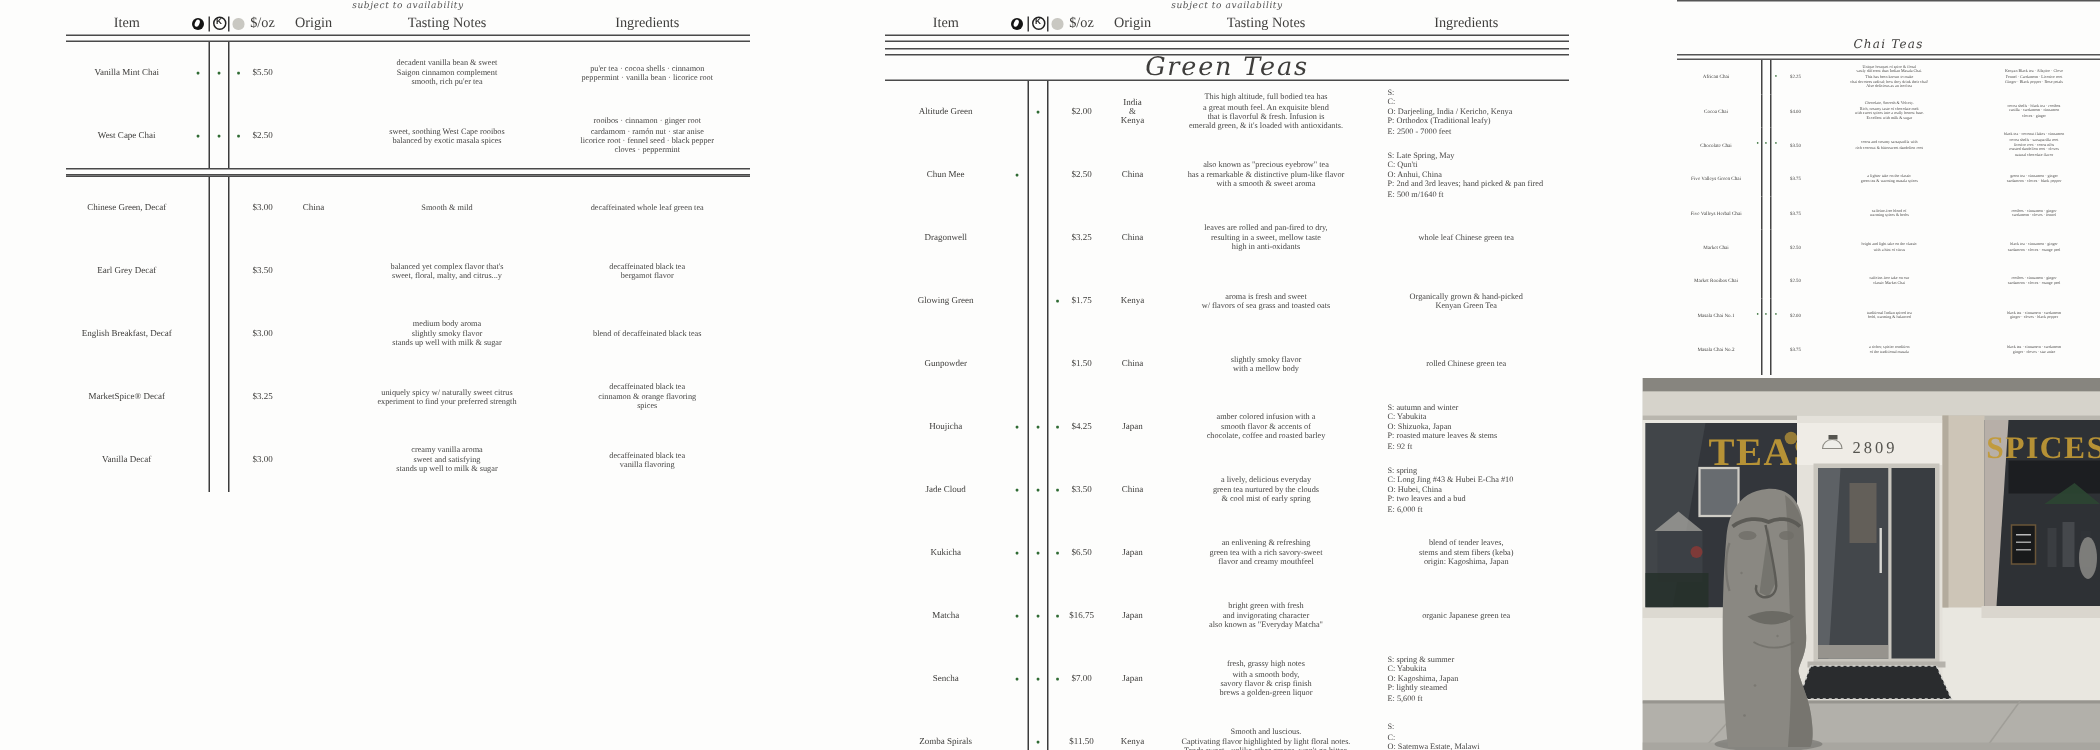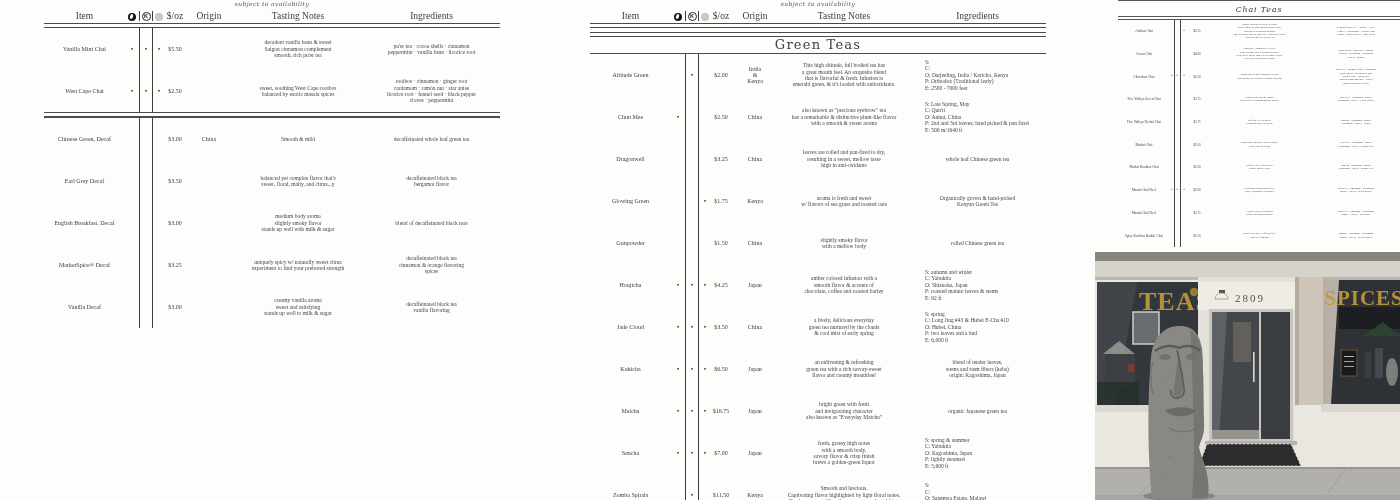--- a/index.html
+++ b/index.html
@@ -12,38 +12,38 @@
 
   .avail{height:9px;font-size:6px;font-style:italic;text-align:center;color:#555;
          font-family:"DejaVu Serif",serif;letter-spacing:.4px;}
   .thead{display:grid;grid-template-columns:81px 14px 13px 13px 20px 48px 130px 137px;
          height:14px;align-items:center;font-size:9.5px;}
   .thead .hc{text-align:center;}
   .col-i2,.col-i3{border-left:1px solid #3c3c3c;}
   .dl{height:3px;border-top:1px solid #4a4a4a;border-bottom:1px solid #4a4a4a;}
   .sl{height:1px;background:#4a4a4a;}
   .gap4{height:4px;}
-  .stitle{text-align:center;font-family:"DejaVu Serif",serif;
-          letter-spacing:1.2px;font-size:13px;}
+  .stitle{text-align:center;font-family:"DejaVu Serif",serif;font-style:italic;
+          letter-spacing:1.2px;font-size:17px;}
   #left-sheet .stitle{height:20px;line-height:20px;}
   #mid-sheet .stitle{height:16px;line-height:16px;}
 
   .row{display:grid;grid-template-columns:81px 14px 13px 13px 20px 48px 130px 137px;
        height:42px;align-items:center;}
   .cell{text-align:center;white-space:pre-line;}
   .item{font-size:6px;}
   .b{font-size:4.5px;color:#2f6b33;text-align:center;line-height:1;}
   .price,.origin{font-size:6px;}
   .notes,.ing{font-size:5.5px;line-height:6.4px;color:#474645;}
   .ing[data-style="spec"]{text-align:left;padding-left:16px;}
 
   
   .rtop{height:2px;border-top:1px solid #555;}
   .rtitle{height:13px;line-height:13px;text-align:center;font-family:"DejaVu Serif",serif;
-          font-style:italic;letter-spacing:.8px;font-size:8px;}
+          font-style:italic;letter-spacing:.8px;font-size:8px;margin-top:20px;}
   .rdl{height:2px;border-top:.7px solid #555;border-bottom:.7px solid #555;}
   .rrow{display:grid;grid-template-columns:52px 3.5px 6.5px 7px 20px 105px 88px;
         height:22.7px;align-items:center;}
   .rrow .col-i2,.rrow .col-i3{border-left:.7px solid #444;height:100%;display:flex;align-items:center;justify-content:center;}
   .ritem{font-size:3.4px;text-align:center;}
   .rb{font-size:2.6px;color:#2f6b33;text-align:center;line-height:1;}
   .rprice{font-size:3.2px;text-align:center;}
   .rnotes,.ring{font-size:2.7px;line-height:3.3px;text-align:center;white-space:pre-line;color:#4c4b4a;}
 
   

